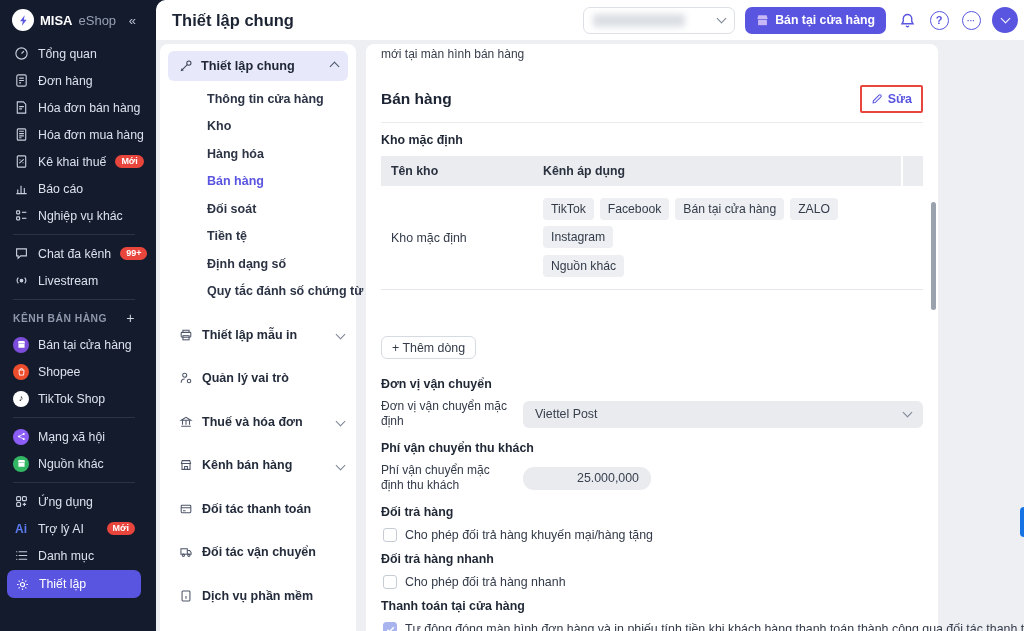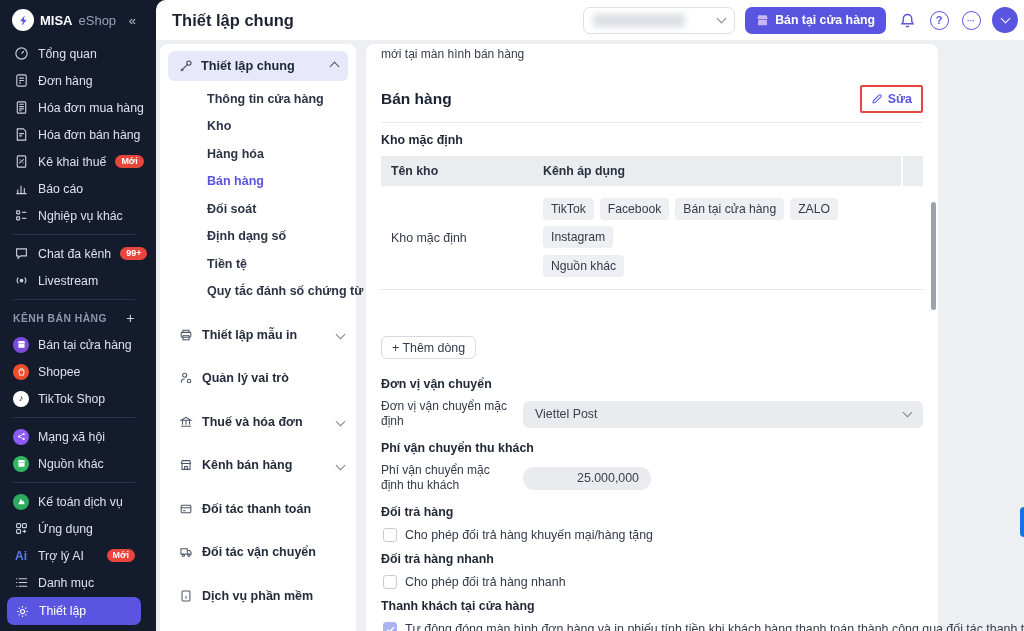--- a/index.html
+++ b/index.html
@@ -115,34 +115,34 @@
         <svg width="15" height="15" viewBox="0 0 16 16" fill="none" stroke="#c9d0dd" stroke-width="1.2">
           <rect x="3" y="2" width="10" height="12" rx="1.5"></rect>
           <path d="M5.5 5.5h5M5.5 8h5M5.5 10.5h2"></path>
         </svg>
       </span>
     <span class="s-lbl">Đơn hàng</span>
   </div>
   <div class="s-item">
     <span class="s-ico">
         <svg width="15" height="15" viewBox="0 0 16 16" fill="none" stroke="#c9d0dd" stroke-width="1.2">
+          <path d="M3.5 2h6.5l2.5 2.5V14h-9z"></path>
+          <path d="M5.5 7h5M5.5 9.5h3"></path>
+        </svg>
+      </span>
+    <span class="s-lbl">Hóa đơn bán hàng</span>
+  </div>
+  <div class="s-item">
+    <span class="s-ico">
+        <svg width="15" height="15" viewBox="0 0 16 16" fill="none" stroke="#c9d0dd" stroke-width="1.2">
           <rect x="3.5" y="2" width="9" height="12" rx="1"></rect>
           <path d="M5.5 4.5h5M5.5 7h5M5.5 9.5h5M5.5 11.5h2.5"></path>
         </svg>
       </span>
     <span class="s-lbl">Hóa đơn mua hàng</span>
-  </div>
-  <div class="s-item">
-    <span class="s-ico">
-        <svg width="15" height="15" viewBox="0 0 16 16" fill="none" stroke="#c9d0dd" stroke-width="1.2">
-          <path d="M3.5 2h6.5l2.5 2.5V14h-9z"></path>
-          <path d="M5.5 7h5M5.5 9.5h3"></path>
-        </svg>
-      </span>
-    <span class="s-lbl">Hóa đơn bán hàng</span>
   </div>
   <div class="s-item">
     <span class="s-ico">
         <svg width="15" height="15" viewBox="0 0 16 16" fill="none" stroke="#c9d0dd" stroke-width="1.2">
           <rect x="3.5" y="2" width="9" height="12" rx="1"></rect>
           <path d="M6 9.5l4-3.5M6.3 6.3h.1M9.6 9.3h.1" stroke-linecap="round"></path>
         </svg>
       </span>
     <span class="s-lbl">Kê khai thuế</span>
     <span class="badge">Mới</span>
@@ -238,28 +238,20 @@
         <svg width="9" height="9" viewBox="0 0 10 10" fill="#fff">
           <path d="M1 3.8 1.8 1h6.4L9 3.8z"></path>
           <rect x="1.6" y="4.4" width="6.8" height="4.2"></rect>
         </svg>
       </span>
     <span class="s-lbl">Nguồn khác</span>
   </div>
 
   <div class="s-div"></div>
 
-  <div class="s-item">
-    <span class="chan-circle" style="background:#2eaa5e">
-        <svg width="9" height="9" viewBox="0 0 10 10" fill="#fff">
-          <path d="M1.4 8 4.4 2l1.8 3.4L7 4l1.6 4z"></path>
-        </svg>
-      </span>
-    <span class="s-lbl">Kế toán dịch vụ</span>
-  </div>
   <div class="s-item">
     <span class="s-ico">
         <svg width="15" height="15" viewBox="0 0 16 16" fill="none" stroke="#c9d0dd" stroke-width="1.2">
           <rect x="2.8" y="2.8" width="4.2" height="4.2" rx="1"></rect>
           <rect x="9" y="2.8" width="4.2" height="4.2" rx="1"></rect>
           <rect x="2.8" y="9" width="4.2" height="4.2" rx="1"></rect>
           <path d="M11.1 9.3v3.6M9.3 11.1h3.6"></path>
         </svg>
       </span>
     <span class="s-lbl">Ứng dụng</span>
@@ -333,22 +325,22 @@
             </svg>
           </span>
         <span>Thiết lập chung</span>
         <span class="chev up"></span>
       </div>
       <div class="n-sub">Thông tin cửa hàng</div>
       <div class="n-sub">Kho</div>
       <div class="n-sub">Hàng hóa</div>
       <div class="n-sub active">Bán hàng</div>
       <div class="n-sub">Đối soát</div>
+      <div class="n-sub">Tiền tệ</div>
       <div class="n-sub">Định dạng số</div>
-      <div class="n-sub">Tiền tệ</div>
       <div class="n-sub">Quy tắc đánh số chứng từ</div>
 
       <div class="n-item">
         <span class="n-ico">
             <svg width="14" height="14" viewBox="0 0 16 16" fill="none" stroke="#4d5668" stroke-width="1.2">
               <path d="M4.5 5V2.5h7V5"></path>
               <rect x="2.5" y="5" width="11" height="5.5" rx="1"></rect>
               <rect x="4.5" y="8.8" width="7" height="4.7"></rect>
             </svg>
           </span>
@@ -504,21 +496,21 @@
         <span class="cb"></span>
         <span class="cb-lbl">Cho phép đối trả hàng khuyến mại/hàng tặng</span>
       </div>
 
       <div class="lbl-bold">Đối trả hàng nhanh</div>
       <div class="cb-row">
         <span class="cb"></span>
         <span class="cb-lbl">Cho phép đối trả hàng nhanh</span>
       </div>
 
-      <div class="lbl-bold">Thanh khách tại cửa hàng</div>
+      <div class="lbl-bold">Thanh toán tại cửa hàng</div>
       <div class="cb-row">
         <span class="cb checked">
           <svg width="9" height="9" viewBox="0 0 10 10">
               <path d="M1.5 5.2 4 7.6 8.6 2.4" fill="none" stroke="#fff" stroke-width="1.6"></path>
             </svg>
         </span>
         <span class="cb-lbl">Tự động đóng màn hình đơn hàng và in phiếu tính tiền khi khách hàng thanh toán thành công qua đối tác thanh toán</span>
       </div>
       
       

